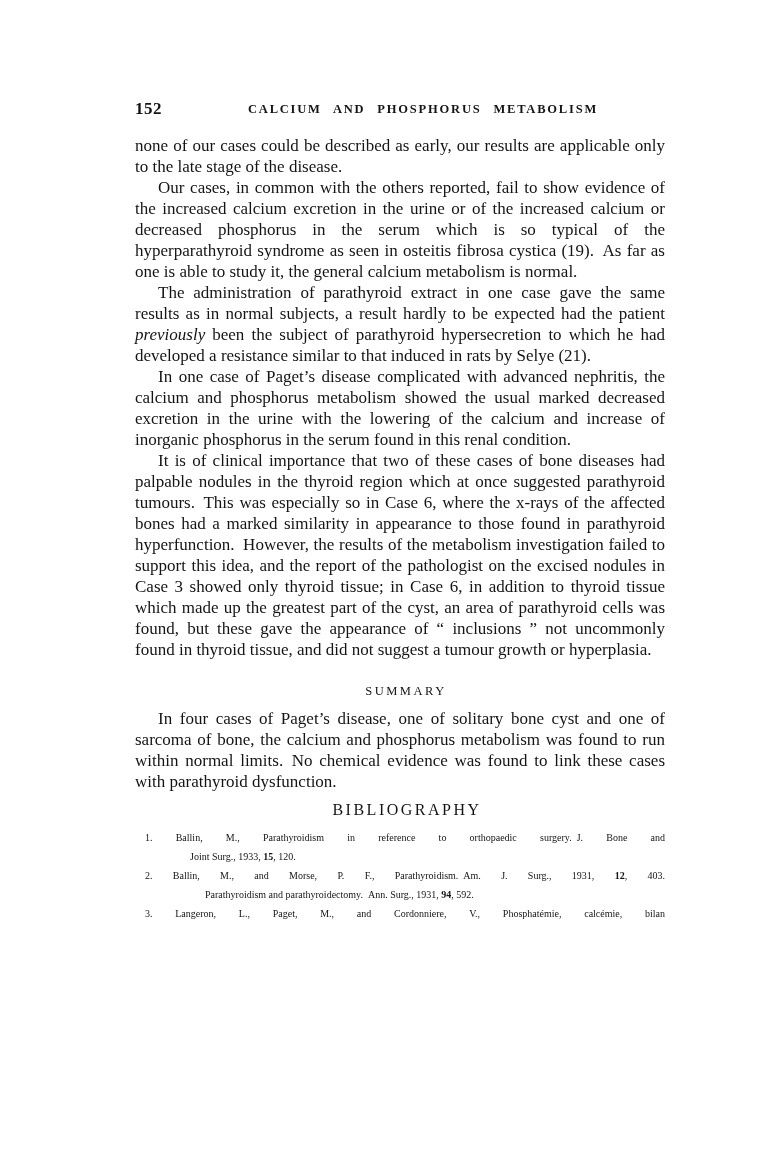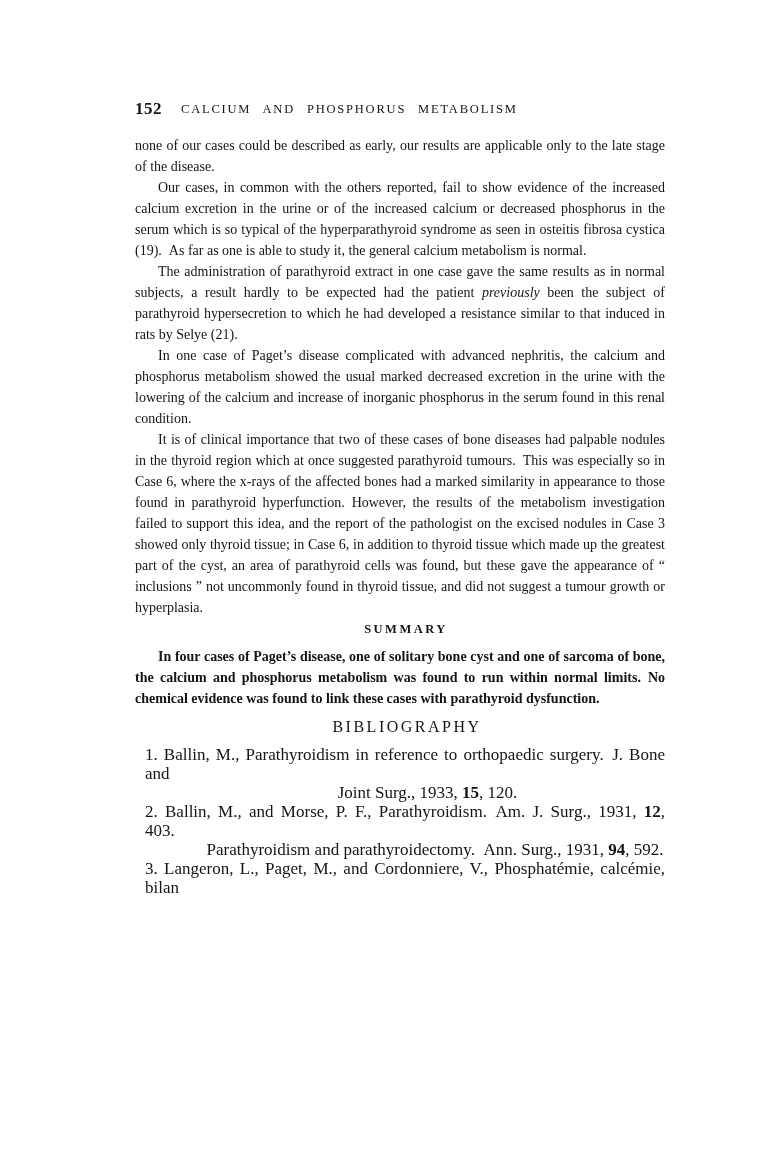--- a/index.html
+++ b/index.html
@@ -17,50 +17,50 @@
     left: 135px;
     top: 99px;
     width: 530px;
   }
   .pagehead { position: relative; height: 18px; }
   .pagenum {
     position: absolute; left: 0; top: 0;
     font-size: 17px; font-weight: bold; letter-spacing: 0.5px;
   }
   .runhead {
-    display: block; text-align: left;
+    display: block; text-align: center;
     padding-left: 46px; padding-top: 3px;
-    font-size: 12.5px; font-weight: normal;
+    font-size: 12.5px; font-weight: bold;
     letter-spacing: 1.8px; word-spacing: 7px;
   }
   .bodytext {
     margin-top: 18px;
-    font-size: 14px;
+    font-size: 17px;
     line-height: 21px;
     text-align: justify;
   }
-  .bodytext.cont { margin-top: 4px; font-weight: bold; }
+  .bodytext.cont { margin-top: 4px; }
   .para { margin: 0; }
   .ind { text-indent: 23px; }
   .it { font-style: italic; }
   .bd { font-weight: bold; }
   .secthead {
-    margin-top: 4px; margin-bottom: 9px;
+    margin-top: 24px; margin-bottom: 9px;
     text-align: center; padding-left: 12px;
-    font-size: 12.5px; font-weight: bold; letter-spacing: 2.5px;
+    font-size: 12.5px; font-weight: normal; letter-spacing: 2.5px;
     line-height: 15px;
   }
   .bibhead {
     margin-top: 8px; margin-bottom: 8px;
     text-align: center; padding-left: 14px;
     font-size: 16px; letter-spacing: 2.5px;
     line-height: 20px;
   }
-  .bib { font-size: 17px; line-height: 19px; font-family: Liberation Serif, serif; }
-  .bl { text-align: center; }
+  .bib { font-size: 10px; line-height: 19px; font-family: Liberation Serif, serif; }
+  .bl { text-align: left; }
   .bl.j { text-align: justify; text-align-last: justify; }
   .i0 { padding-left: 10px; }
   .i1 { padding-left: 55px; }
   .i2 { padding-left: 70px; }
 </style>
 </head>
 <body>
 
 <div class="page">
   <div class="content">

